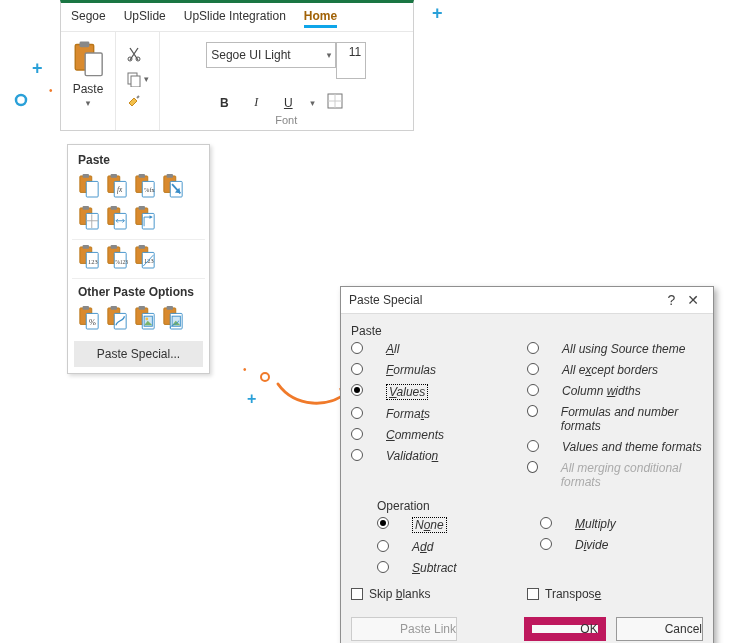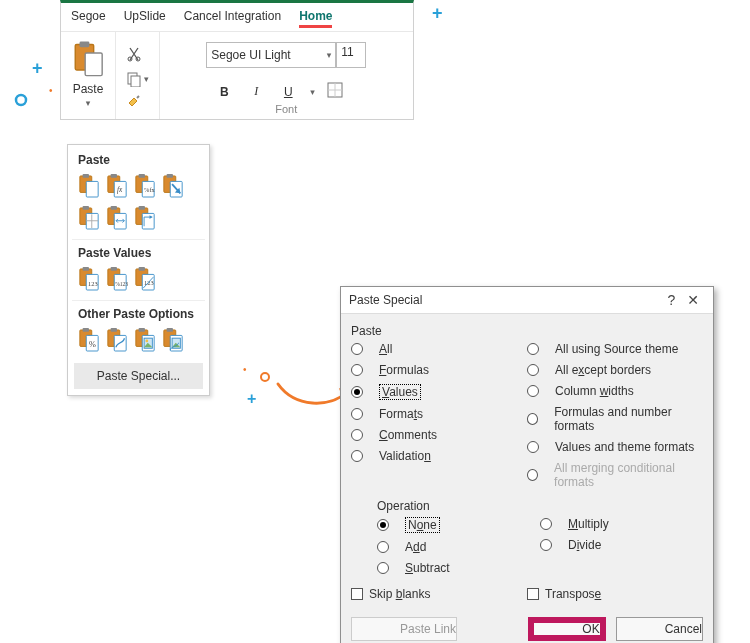--- a/index.html
+++ b/index.html
@@ -25,30 +25,30 @@
     background: #fff;
   }
   .tabs {
     display: flex;
     gap: 18px;
     padding: 4px 10px 0 10px;
     height: 28px;
     align-items: flex-start;
   }
   .tab { cursor: default; padding: 2px 0; }
-  .tab.active { color: #0f766e; border-bottom: 3px solid #ef4444; font-weight:600; }
+  .tab.active { color: #a16207; border-bottom: 3px solid #0ea5e9; font-weight:600; }
   .ribbon-body { display: flex; border-top: 1px solid #e8e8e8; }
   .rgroup { display:flex; flex-direction:column; align-items:center; padding:6px 6px 2px 6px; border-right:1px solid #e8e8e8; }
   .rgroup:last-child { border-right:none; flex:1; }
   .grouplabel { font-size:11px; color:#888; margin-top:auto; padding:2px 0;}
   .paste-btn { display:flex; flex-direction:column; align-items:center; gap:2px; padding:2px 4px; }
   .mini-col { display:flex; flex-direction:column; gap:6px; padding:4px; }
   .font-sel { display:flex; gap:0; }
   .font-name { width:130px; height:22px; border:1px solid #bbb; padding:12px 4px; font-size:12px;}
-  .font-size { width:30px; height:26px; border:1px solid #bbb; padding:2px 4px; text-align:left;}
+  .font-size { width:30px; height:37px; border:1px solid #bbb; padding:2px 4px; text-align:right;}
   .font-row { display:flex; gap:12px; align-items:center; padding:4px 8px 0 8px; }
   .fbtn { width:20px; text-align:center; }
   .drop-caret { font-size:9px; color:#666; }
 
   
   .paste-menu {
     position:absolute;
     left:67px; top:144px;
     width:143px;
     background:#fff;
@@ -80,29 +80,29 @@
     background:#f0f0f0;
     font-size:12px;
   }
   .dlg-title { display:flex; align-items:center; padding:5px 8px; background:#fff; border-bottom:1px solid #ddd;}
   .dlg-title .t { flex:1; }
   .dlg-title .wbtn { padding:0 6px; color:#444; font-size:14px; }
   .dlg-body { padding:6px 10px 10px 10px; }
   .grp-label { margin:4px 0 4px 0; }
   .radio-cols { display:flex; }
   .col { flex:1; display:flex; flex-direction:column; gap:7px; }
-  .radio-row { display:flex; align-items:center; gap:16px; }
+  .radio-row { display:flex; align-items:flex-start; gap:23px;font-style:italic; }
   .radio-row.selected label { border:1px dotted #000; padding:0 2px; }
   .radio-row.disabled { color:#aaa; }
   .radio { width:12px; height:12px; border:1px solid #555; border-radius:50%; display:inline-flex; align-items:center; justify-content:center; background:#fff;}
   .radio.checked::after { content:""; width:6px; height:6px; border-radius:50%; background:#000; display:block;}
   .check { width:12px; height:12px; border:1px solid #555; display:inline-block; background:#fff;}
   .dlg-btns { display:flex; gap:10px; justify-content:flex-end; padding:6px 10px 10px 10px; align-items:center;}
   .btn { min-width:70px; height:24px; border:1px solid #999; background:#f8f8f8; display:flex; align-items:center; justify-content:center;padding-left:48px;}
-  .btn.primary { border:6px solid #be185d; }
+  .btn.primary { border:8px solid #be185d; }
   .btn.disabled { color:#999; border-color:#ccc; }
   .paste-link { margin-right:auto; }
   .check-row { display:flex; gap:6px; align-items:center; }
   .op-section { margin-top:10px;margin-left:26px; }
   .extras { display:flex; margin-top:12px; }
   .extras .check-row { flex:1; }
   u.accel { text-decoration: underline; }
 
   
   .deco { position:absolute; pointer-events:none; }
@@ -126,21 +126,21 @@
 
 <svg class="deco" style="left:275px;top:378px" width="80" height="40">
   <path d="M3 6 C 20 30, 55 30, 72 14" fill="none" stroke="#f07a2a" stroke-width="3" stroke-linecap="round"></path>
   <path d="M72 14 L64 10 L68 22 Z" fill="#f07a2a"></path>
 </svg>
 
 <div class="ribbon">
   <div class="tabs">
     <span class="tab">Segoe</span>
     <span class="tab">UpSlide</span>
-    <span class="tab">Cancel Integration</span>
+    <span class="tab">UpSlide Integration</span>
     <span class="tab active">Home</span>
   </div>
   <div class="ribbon-body">
     <div class="rgroup">
       <div class="paste-btn">
         <span class="clip-big">
           <svg viewBox="0 0 24 28">
               <rect x="3" y="3" width="13" height="18" rx="1" fill="#d98a2e" stroke="#b97618"></rect>
               <rect x="6" y="1" width="7" height="4" rx="1" fill="#888"></rect>
               <rect x="10" y="9" width="12" height="16" rx="1" fill="#fff" stroke="#888"></rect>
@@ -244,21 +244,20 @@
         </svg></span>
       <span class="clip"><svg viewBox="0 0 24 28">
           <rect x="2" y="3" width="13" height="18" rx="1" fill="#d98a2e" stroke="#b97618"></rect>
           <rect x="5" y="1" width="7" height="4" rx="1" fill="#888"></rect>
           <rect x="9" y="9" width="13" height="17" rx="1" fill="#fff" stroke="#3a8dc8"></rect>
           <path d="M11 23 L11 13 L20 13" fill="none" stroke="#3a8dc8"></path>
           <path d="M20 13 L17 11 L17 15 Z" fill="#3a8dc8"></path>
         </svg></span>
     </div>
   <div class="pm-sep"></div>
-  <div class="pm-head">Paste Values</div>
   <div class="icon-row" id="pm-values">
       <span class="clip"><svg viewBox="0 0 24 28">
           <rect x="2" y="3" width="13" height="18" rx="1" fill="#d98a2e" stroke="#b97618"></rect>
           <rect x="5" y="1" width="7" height="4" rx="1" fill="#888"></rect>
           <rect x="9" y="9" width="13" height="17" rx="1" fill="#fff" stroke="#3a8dc8"></rect>
           <text x="11" y="22" font-size="7" fill="#444">123</text>
         </svg></span>
       <span class="clip"><svg viewBox="0 0 24 28">
           <rect x="2" y="3" width="13" height="18" rx="1" fill="#d98a2e" stroke="#b97618"></rect>
           <rect x="5" y="1" width="7" height="4" rx="1" fill="#888"></rect>

